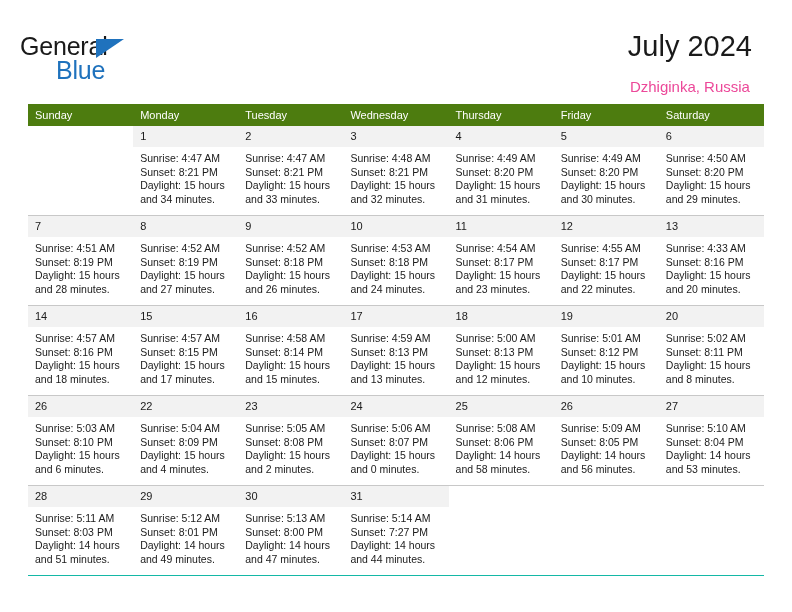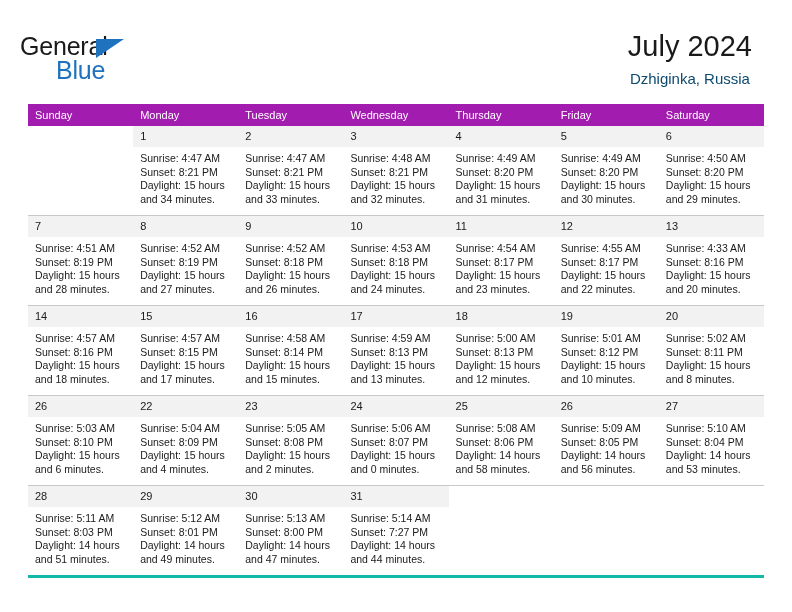--- a/index.html
+++ b/index.html
@@ -73,38 +73,38 @@
     text-align: center;
   }
   .title-main {
     font-size: 29px;
     color: #1a1a1a;
     line-height: 36px;
     white-space: nowrap;
   }
   .title-sub {
     font-size: 15px;
-    color: #0c4a6e;
+    color: #ec4899;
     line-height: 22px;
-    margin-top: 4px;
+    margin-top: 12px;
     white-space: nowrap;
   }
 
   
   .calendar {
     position: absolute;
     left: 28px;
     top: 104px;
     width: 736px;
     border-collapse: collapse;
     table-layout: fixed;
   }
 
   .calendar th {
-    background: #a21caf;
+    background: #4d7c0f;
     color: #ffffff;
     font-size: 11px;
     font-weight: normal;
     text-align: left;
     padding: 5px 0 5px 7px;
     height: 12px;
     border: none;
   }
 
   .calendar td {
@@ -115,21 +115,21 @@
     height: 89px;
     background: #ffffff;
   }
   .calendar tr.week td {
     border-top: 1px solid #c8c8c8;
   }
   .calendar tr.week-first td {
     border-top: none;
   }
   .calendar tr.week-last td {
-    border-bottom: 3px solid #14b8a6;
+    border-bottom: 1px solid #14b8a6;
   }
 
   .cell {
     position: relative;
     height: 89px;
     box-sizing: border-box;
   }
   .daynum {
     background: #f2f2f2;
     font-size: 11px;

